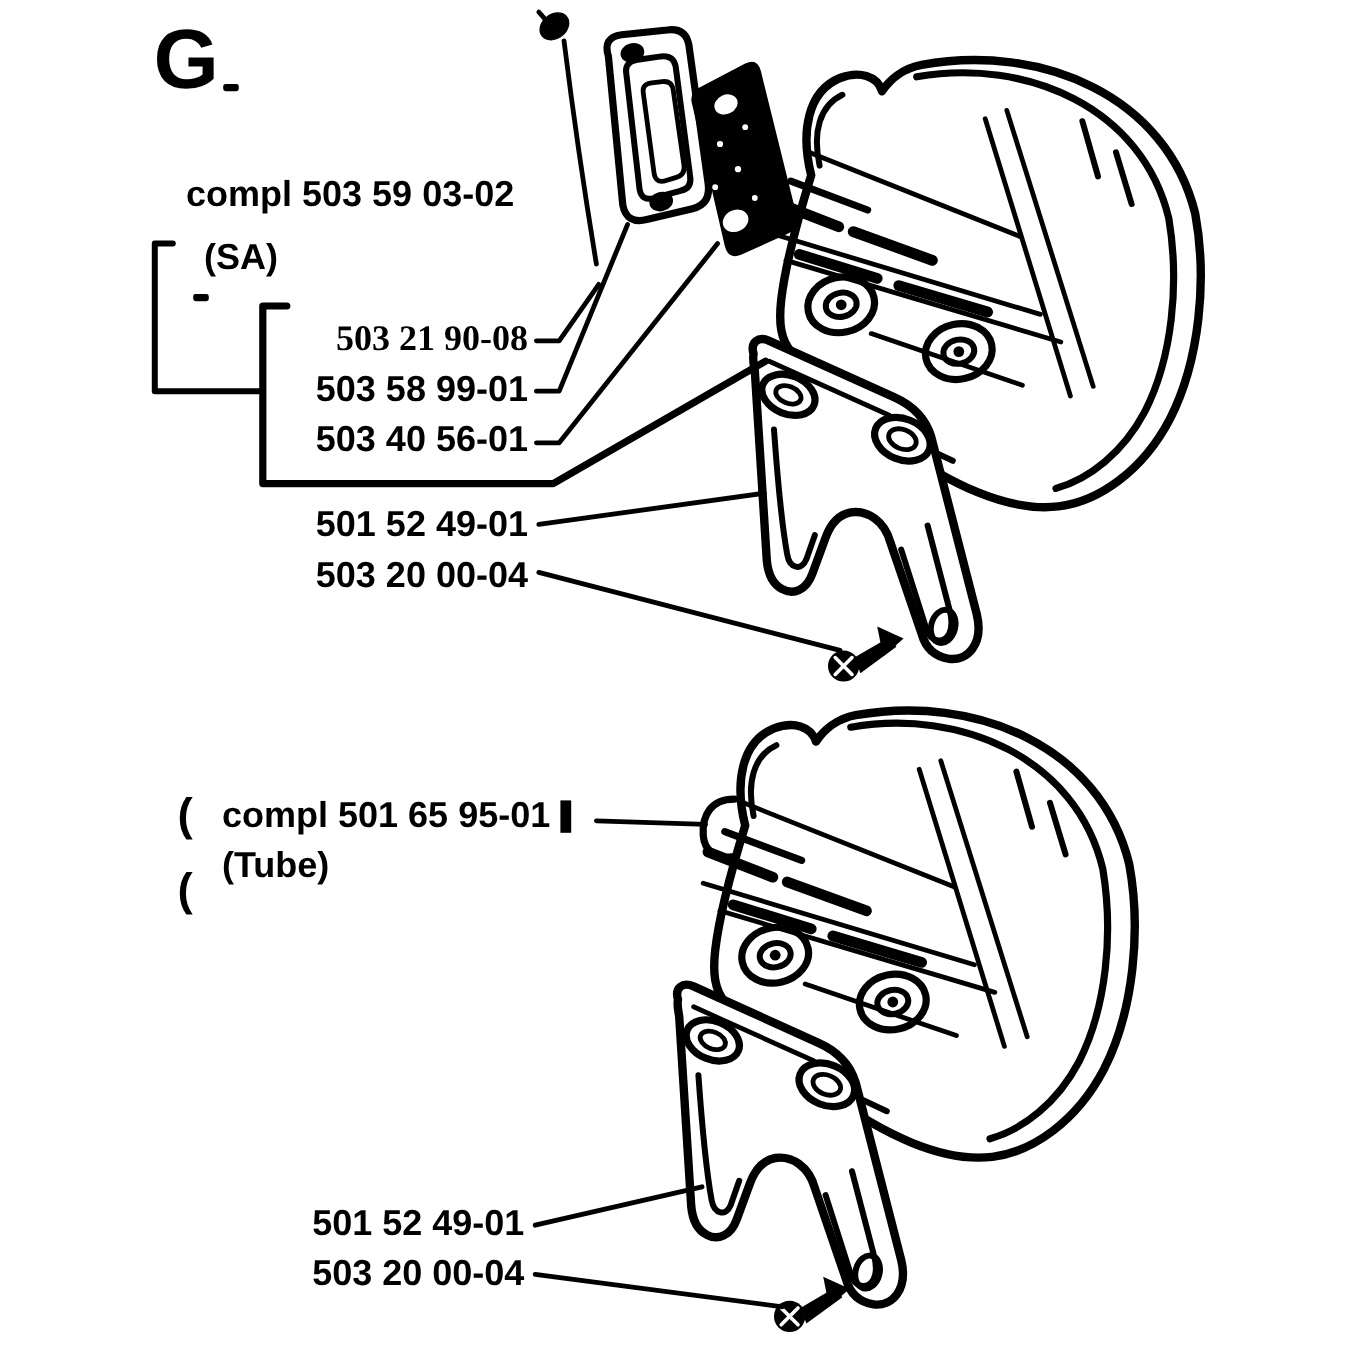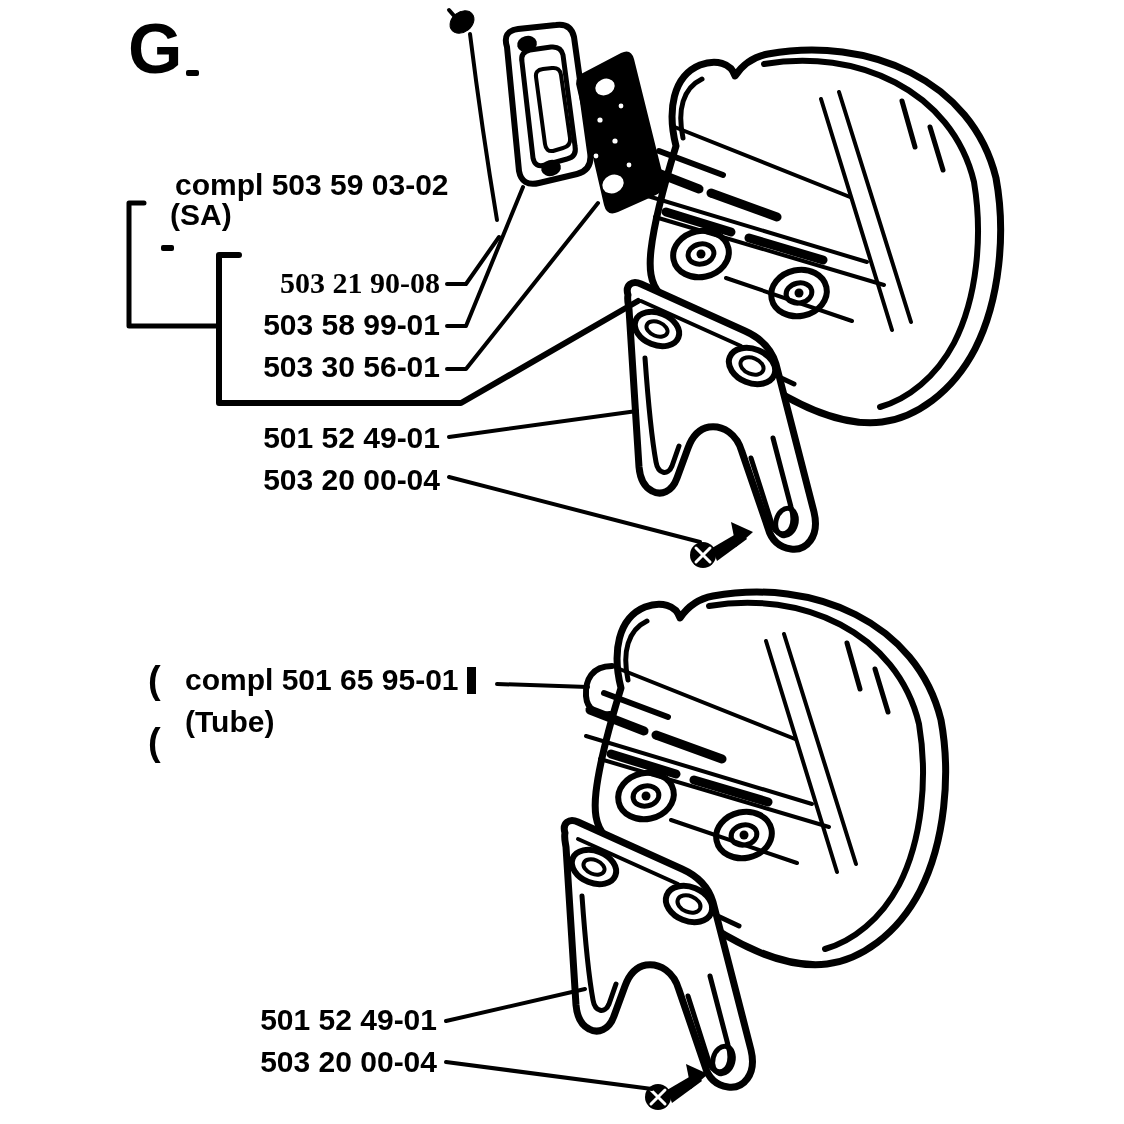--- a/index.html
+++ b/index.html
@@ -139,26 +139,26 @@
       <polyline stroke-width="4" points="449,477 700,542"></polyline>
       <rect x="467" y="667" width="9" height="27" fill="#000" stroke="none"></rect>
       <polyline stroke-width="4" points="497,684 588,687"></polyline>
       <polyline stroke-width="4" points="446,1021 585,989"></polyline>
       <polyline stroke-width="4" points="446,1062 652,1089"></polyline>
     </g>
   </svg>
 
   <div class="lbl gletter" style="left:128px;top:12px;">G</div>
 
-  <div class="lbl" style="left:155px;top:169px;margin-left:20px;">compl 503 59 03-02</div>
+  <div class="lbl" style="left:155px;top:147px;">compl 503 59 03-02</div>
   <div class="lbl" style="left:170px;top:199px;">(SA)</div>
 
   <div class="lbl rnum" style="right:684px;top:267px;font-family:Liberation Serif, serif;">503 21 90-08</div>
   <div class="lbl rnum" style="right:684px;top:309px;">503 58 99-01</div>
-  <div class="lbl rnum" style="right:684px;top:351px;">503 30 56-01</div>
+  <div class="lbl rnum" style="right:684px;top:351px;">503 40 56-01</div>
   <div class="lbl rnum" style="right:684px;top:422px;">501 52 49-01</div>
   <div class="lbl rnum" style="right:684px;top:464px;">503 20 00-04</div>
 
   <div class="lbl paren" style="left:148px;top:660px;">(</div>
   <div class="lbl paren" style="left:148px;top:722px;">(</div>
   <div class="lbl" style="left:185px;top:664px;">compl 501 65 95-01</div>
   <div class="lbl" style="left:185px;top:706px;">(Tube)</div>
 
   <div class="lbl rnum" style="right:687px;top:1004px;">501 52 49-01</div>
   <div class="lbl rnum" style="right:687px;top:1046px;">503 20 00-04</div>

